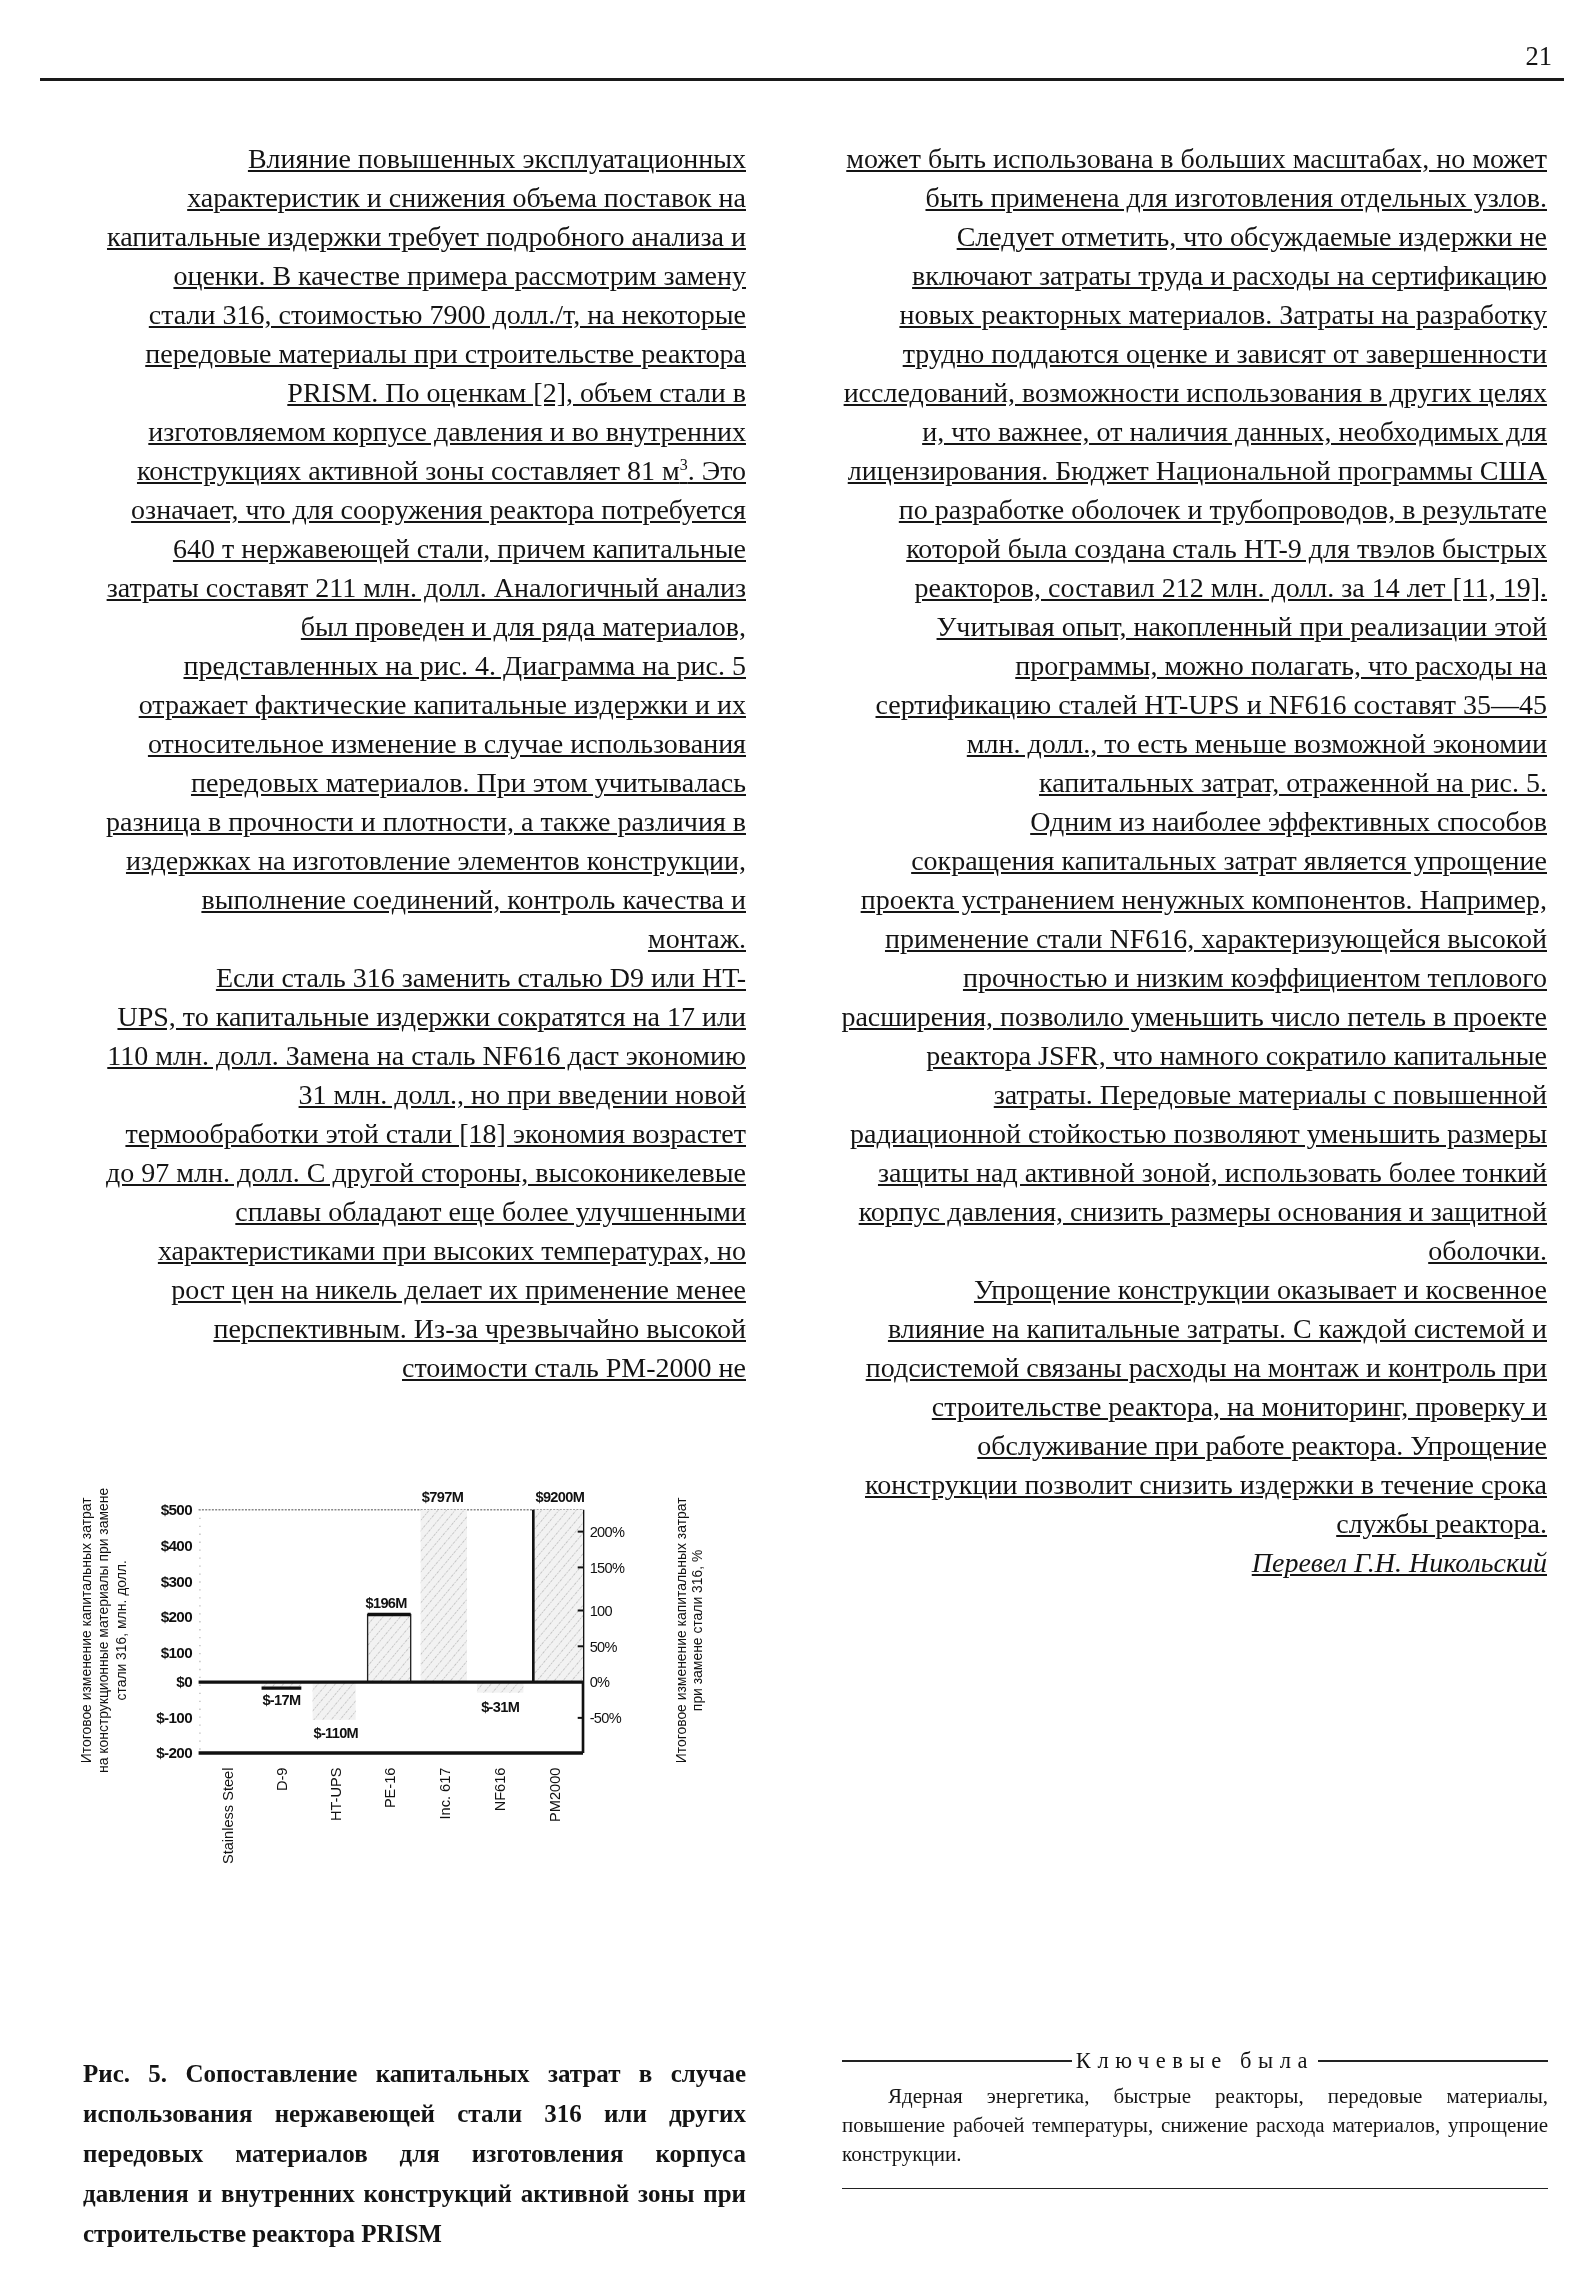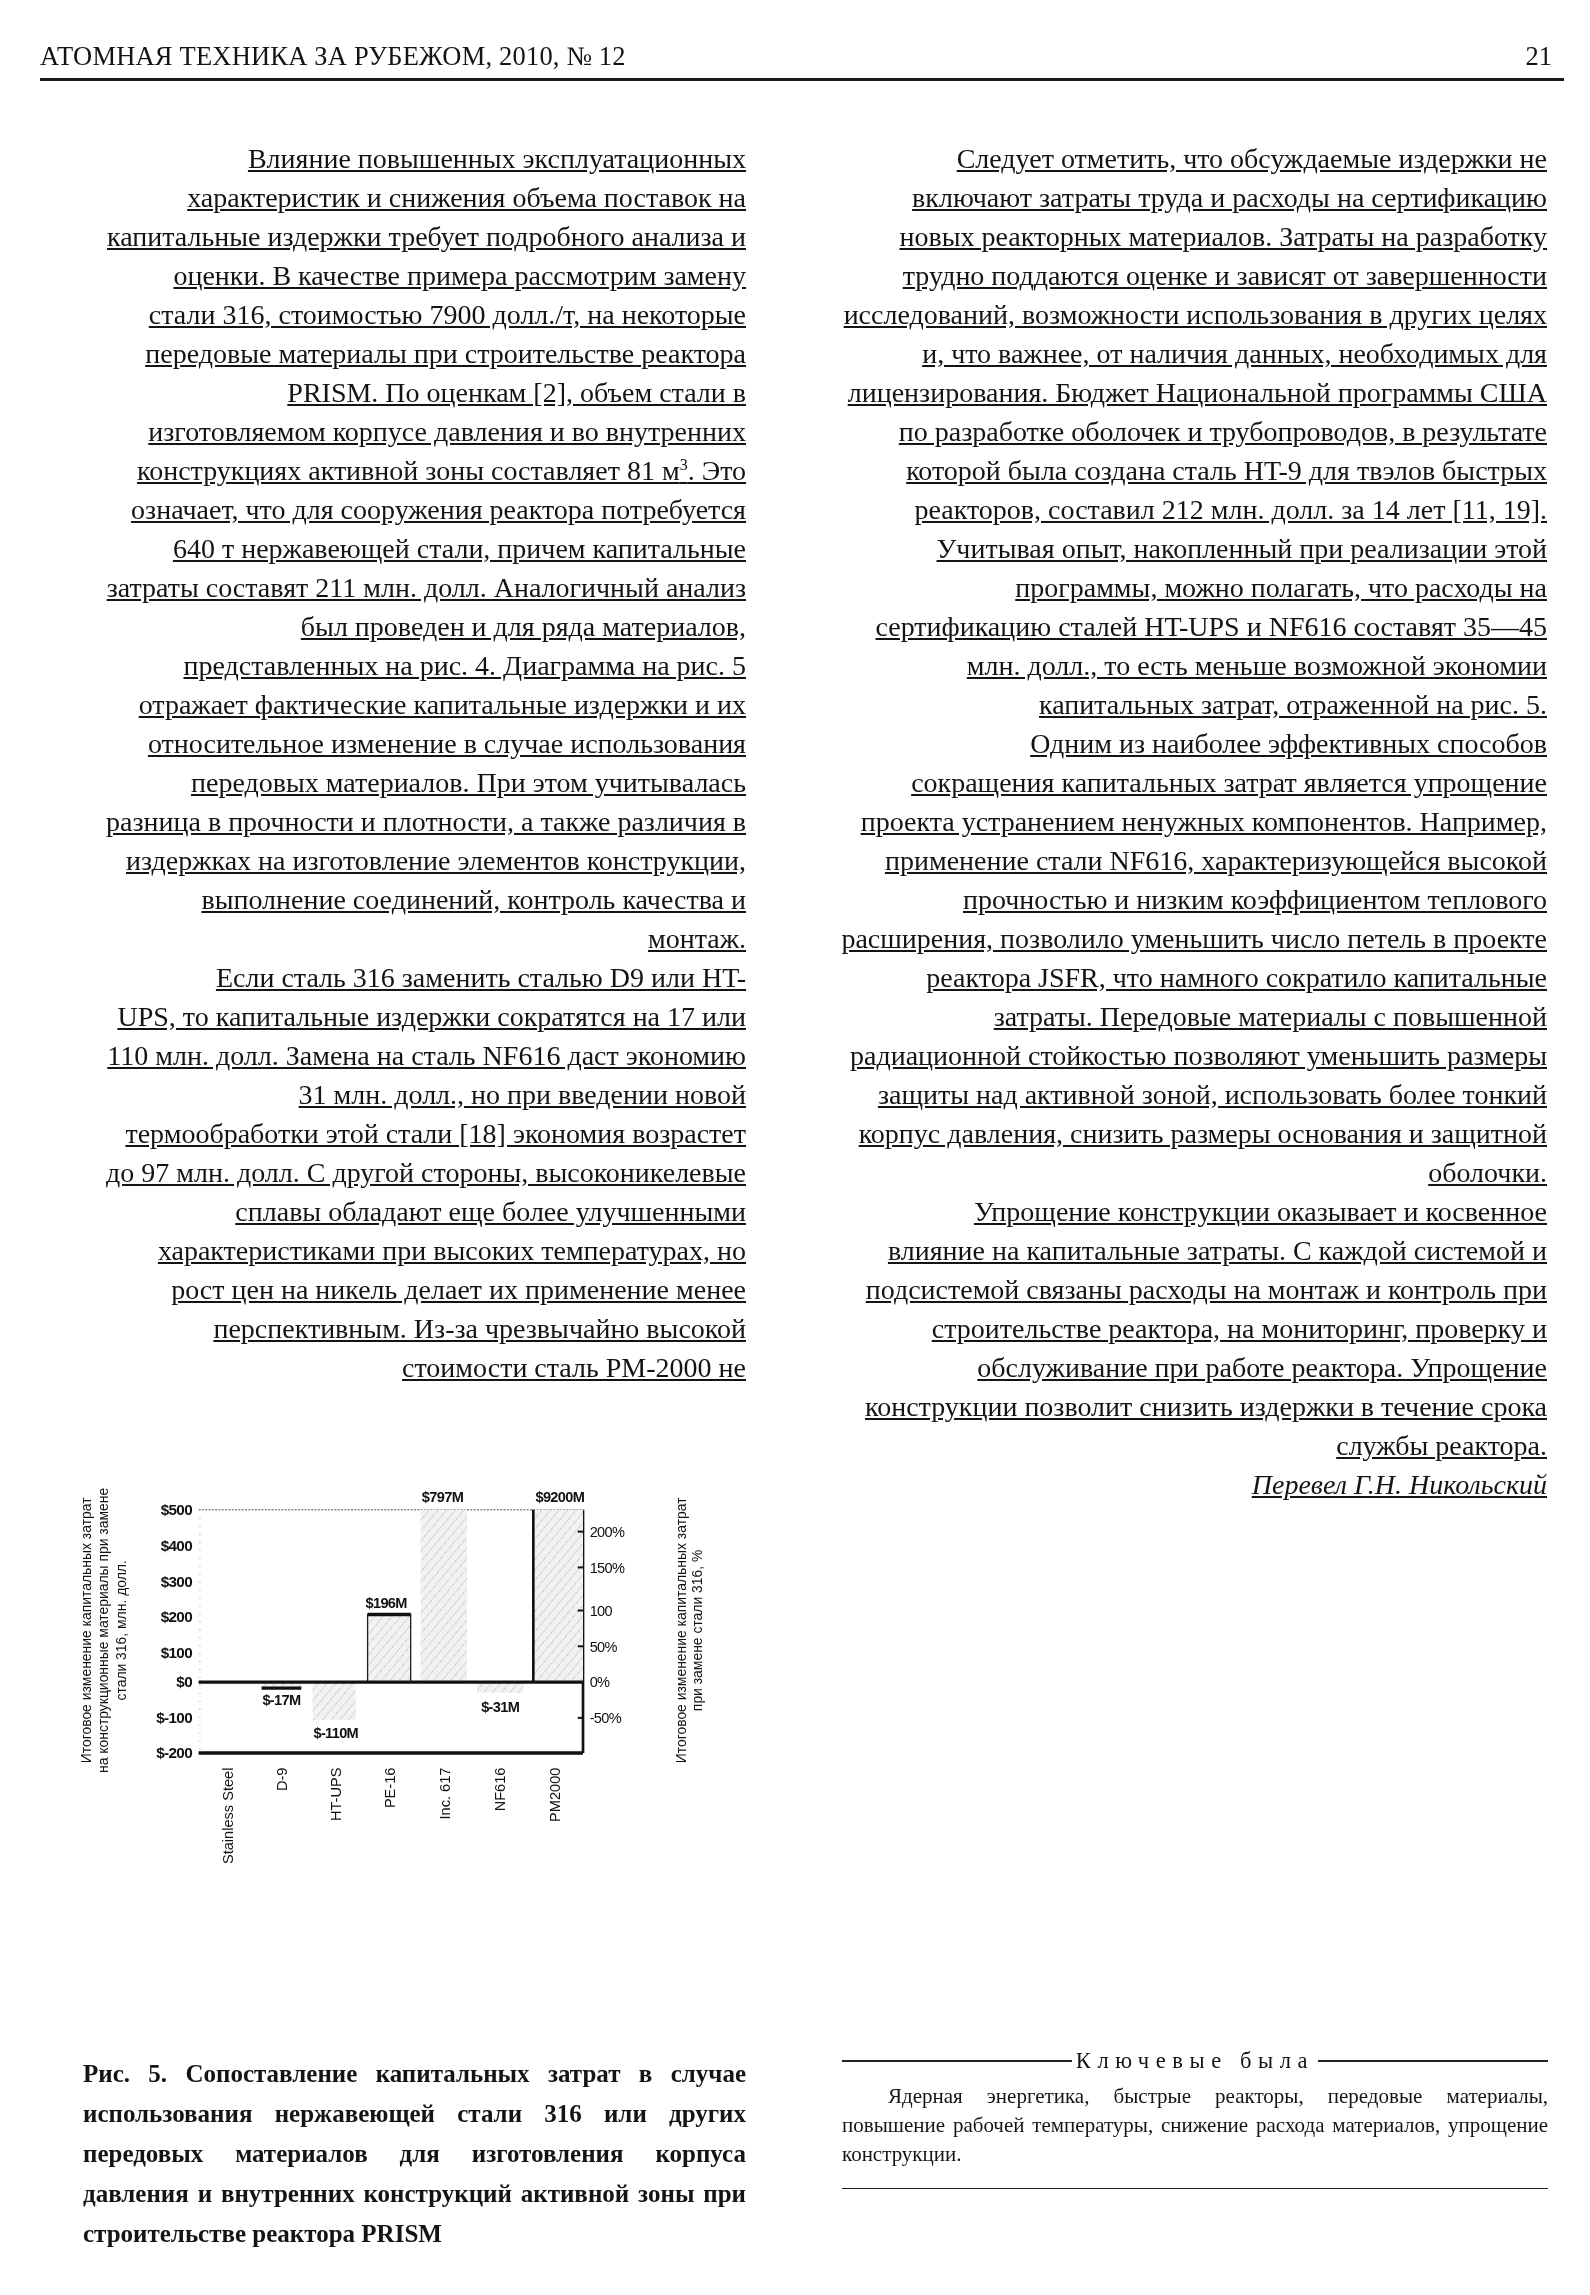--- a/index.html
+++ b/index.html
@@ -23,21 +23,20 @@
   .kw-title { display:flex; align-items:center; font-size:22.5px; letter-spacing:6.6px; }
   .kw-title .rule { flex:1; height:1.3px; background:#222; }
   .kw-title span { padding:0 4px; }
   .kw-text { font-size:21px; line-height:29px; text-align:justify; text-indent:46px; margin-top:8px; }
   .kw-bottom { height:1.3px; background:#222; margin-top:18.6px; }
 </style>
 </head>
 <body>
 
 <div class="header">
-  <span class="title">АТОМНАЯ ТЕХНИКА ЗА РУБЕЖОМ, 2010, № 12</span>
   <span class="pageno">21</span>
 </div>
 <div class="header-rule"></div>
 
 <div class="col left-col">
   <p><span>Влияние повышенных эксплуатационных характеристик и снижения объема поставок на капитальные издержки требует подробного анализа и оценки. В качестве примера рассмотрим замену стали 316, стоимостью 7900 долл./т, на некоторые передовые материалы при строительстве реактора PRISM. По оценкам [2], объем стали в изготовляемом корпусе давления и во внутренних конструкциях активной зоны составляет 81 м</span><sup>3</sup><span>. Это означает, что для сооружения реактора потребуется 640 т нержавеющей стали, причем капитальные затраты составят 211 млн. долл. Аналогичный анализ был проведен и для ряда материалов, представленных на рис. 4. Диаграмма на рис. 5 отражает фактические капитальные издержки и их относительное изменение в случае использования передовых материалов. При этом учитывалась разница в прочности и плотности, а также различия в издержках на изготовление элементов конструкции, выполнение соединений, контроль качества и монтаж.</span></p>
   <p>Если сталь 316 заменить сталью D9 или HT-UPS, то капитальные издержки сократятся на 17 или 110 млн. долл. Замена на сталь NF616 даст экономию 31 млн. долл., но при введении новой термообработки этой стали [18] экономия возрастет до 97 млн. долл. С другой стороны, высоконикелевые сплавы обладают еще более улучшенными характеристиками при высоких температурах, но рост цен на никель делает их применение менее перспективным. Из-за чрезвычайно высокой стоимости сталь PM-2000 не</p>
 </div>
 
 <div class="chart">
@@ -122,20 +121,21 @@
     <g font-family="Liberation Sans, DejaVu Sans, sans-serif" font-size="21" fill="#111" text-anchor="middle">
       <text transform="translate(935,245) rotate(-90)">Итоговое изменение капитальных затрат</text>
       <text transform="translate(960,245) rotate(-90)">при замене стали 316, %</text>
     </g>
   </svg>
 </div>
 
 <div class="caption">Рис. 5. Сопоставление капитальных затрат в случае использования нержавеющей стали 316 или других передовых материалов для изготовления корпуса давления и внутренних конструкций активной зоны при строительстве реактора PRISM</div>
 
 <div class="col right-col">
+  <p class="noindent">может быть использована в больших масштабах, но может быть применена для изготовления отдельных узлов.</p>
   <p>Следует отметить, что обсуждаемые издержки не включают затраты труда и расходы на сертификацию новых реакторных материалов. Затраты на разработку трудно поддаются оценке и зависят от завершенности исследований, возможности использования в других целях и, что важнее, от наличия данных, необходимых для лицензирования. Бюджет Национальной программы США по разработке оболочек и трубопроводов, в результате которой была создана сталь HT-9 для твэлов быстрых реакторов, составил 212 млн. долл. за 14 лет [11, 19]. Учитывая опыт, накопленный при реализации этой программы, можно полагать, что расходы на сертификацию сталей HT-UPS и NF616 составят 35—45 млн. долл., то есть меньше возможной экономии капитальных затрат, отраженной на рис. 5.</p>
   <p>Одним из наиболее эффективных способов сокращения капитальных затрат является упрощение проекта устранением ненужных компонентов. Например, применение стали NF616, характеризующейся высокой прочностью и низким коэффициентом теплового расширения, позволило уменьшить число петель в проекте реактора JSFR, что намного сократило капитальные затраты. Передовые материалы с повышенной радиационной стойкостью позволяют уменьшить размеры защиты над активной зоной, использовать более тонкий корпус давления, снизить размеры основания и защитной оболочки.</p>
   <p>Упрощение конструкции оказывает и косвенное влияние на капитальные затраты. С каждой системой и подсистемой связаны расходы на монтаж и контроль при строительстве реактора, на мониторинг, проверку и обслуживание при работе реактора. Упрощение конструкции позволит снизить издержки в течение срока службы реактора.</p>
   <p class="signature">Перевел Г.Н. Никольский</p>
 </div>
 
 <div class="keywords">
   <div class="kw-title">
     <div class="rule"></div>
     <span>Ключевые была</span>

